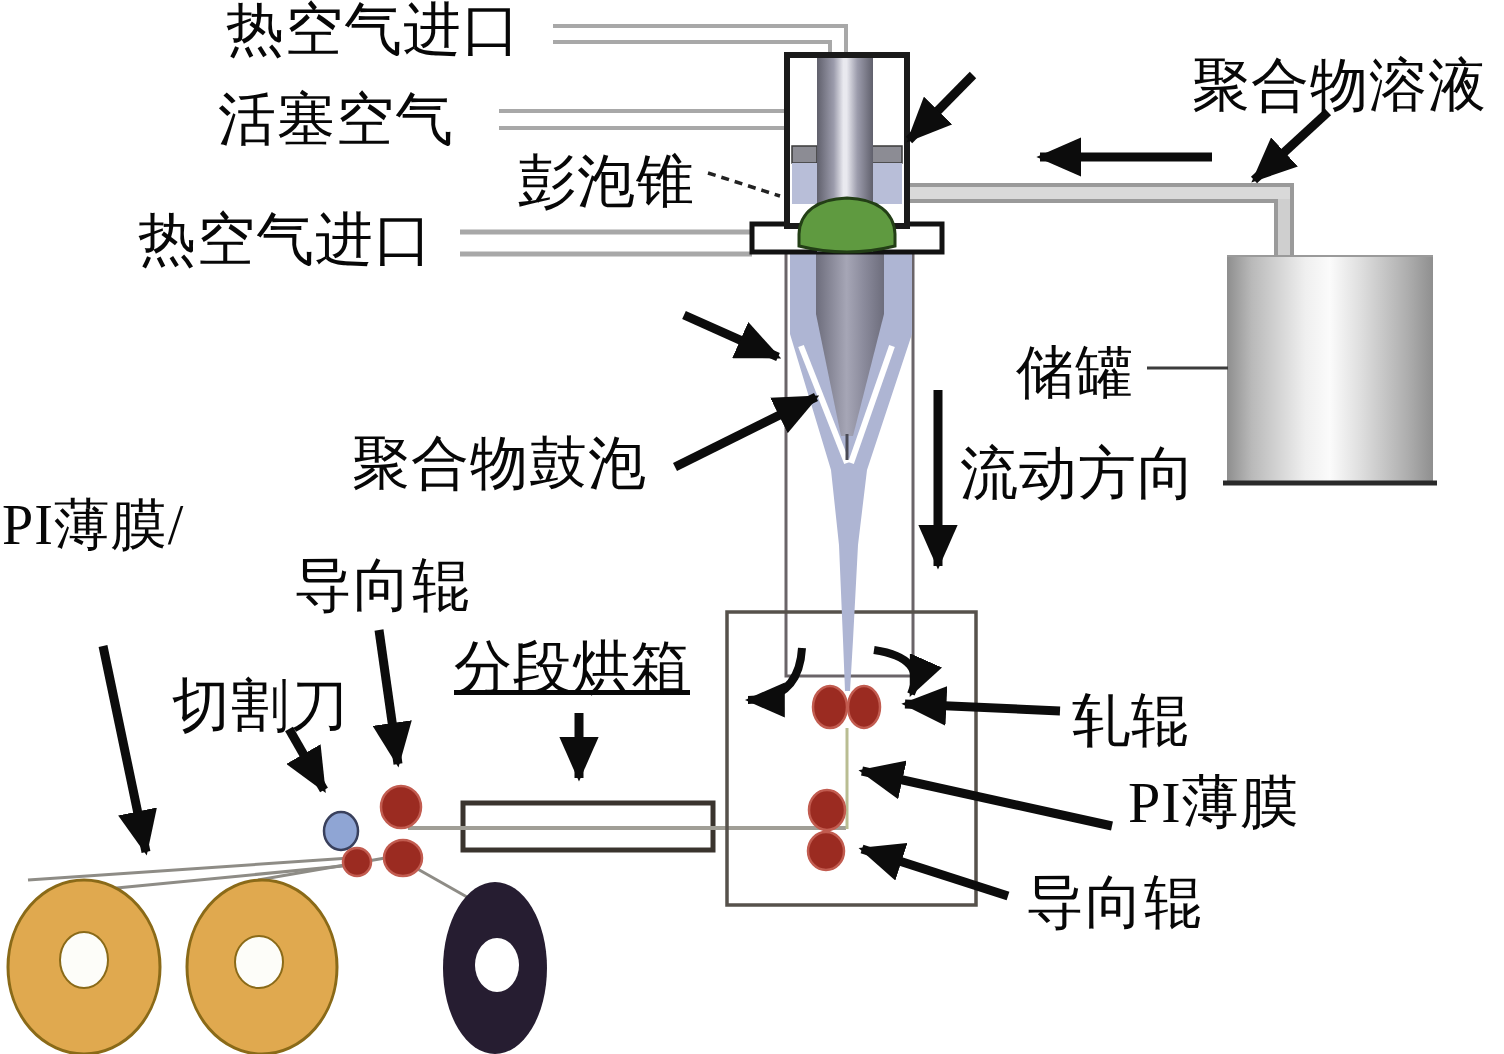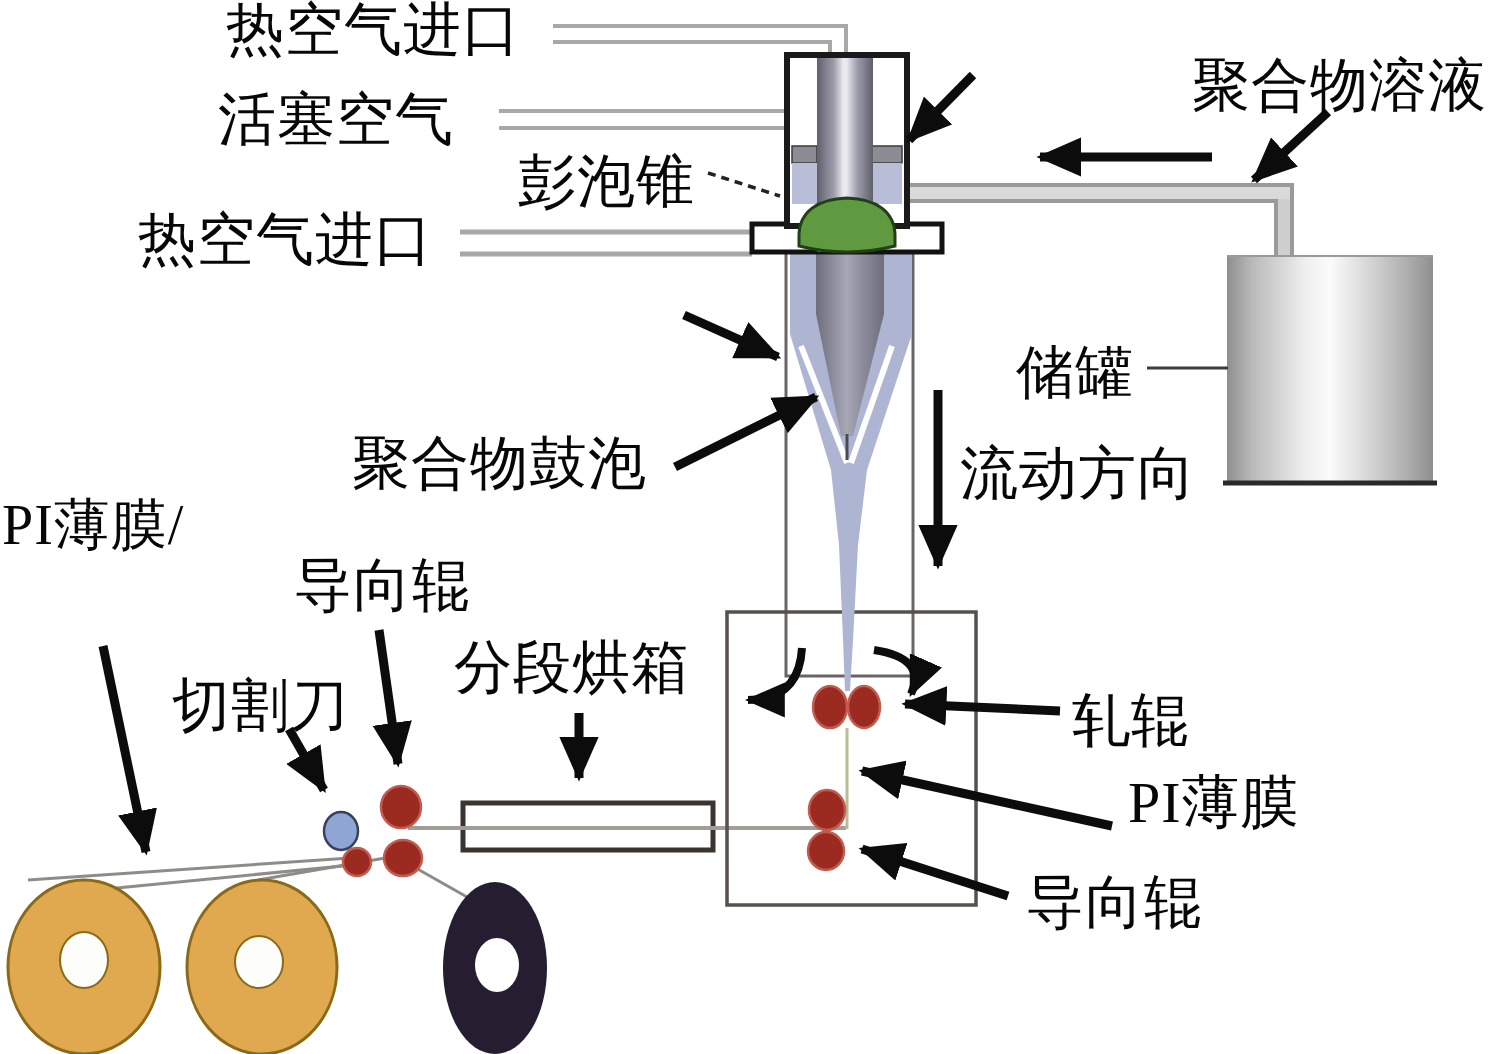--- a/index.html
+++ b/index.html
@@ -20,21 +20,21 @@
   #lbl-hot-air-mid{left:138px;top:210px;}
   #lbl-glass-shell{left:426px;top:274px;}
   #lbl-polymer-bubble{left:352px;top:434px;}
   #lbl-polymer-solution{left:1192px;top:56px;}
   #lbl-storage-tank{left:1016px;top:343px;}
   #lbl-flow-direction{left:960px;top:444px;}
   #lbl-pi-film-sep1{left:2px;top:496px;}
   #lbl-pi-film-sep2{left:3px;top:558px;}
   #lbl-guide-roller-left{left:294px;top:556px;}
   #lbl-cutting-knife{left:172px;top:676px;}
-  #lbl-segmented-oven{left:454px;top:638px;}
+  #lbl-segmented-oven{left:454px;top:638px;text-decoration:underline;}
   #lbl-nip-roller{left:1072px;top:683px;margin-top:8px;}
   #lbl-pi-film{left:1128px;top:773px;}
   #lbl-guide-roller-right{left:1026px;top:873px;}
 </style>
 </head>
 <body>
 
 <div id="stage">
 
   <svg id="diagram-svg" width="1504" height="1054" viewBox="0 0 1504 1054">

